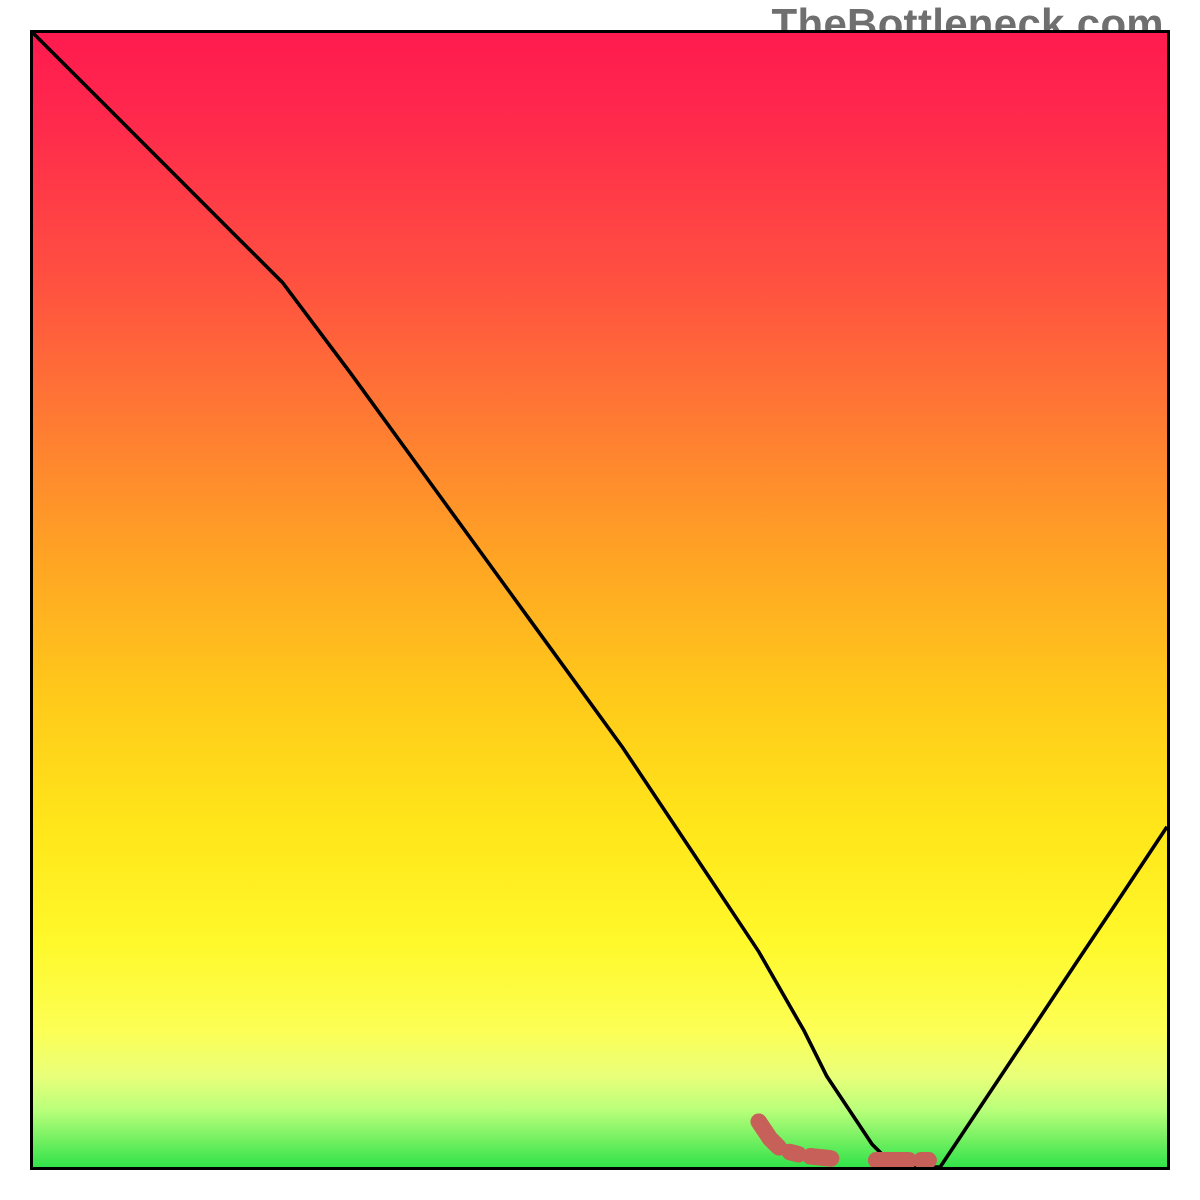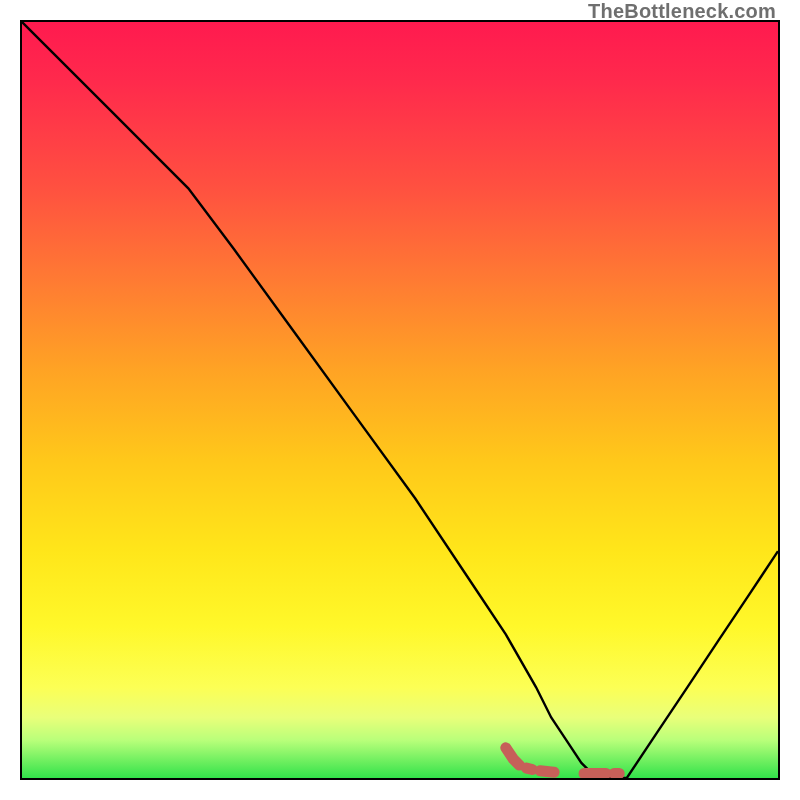--- a/index.html
+++ b/index.html
@@ -43,21 +43,21 @@
     position: absolute;
     inset: 0;
     width: 100%;
     height: 100%;
   }
   .watermark {
     position: absolute;
     top: 0px;
     right: 24px;
     color: #6f6f6f;
-    font-size: 20px;
+    font-size: 28px;
     font-weight: 600;
     letter-spacing: 0.2px;
   }
 </style>
 </head>
 <body>
 
 <div class="watermark">TheBottleneck.com</div>
 
 <div class="frame">

